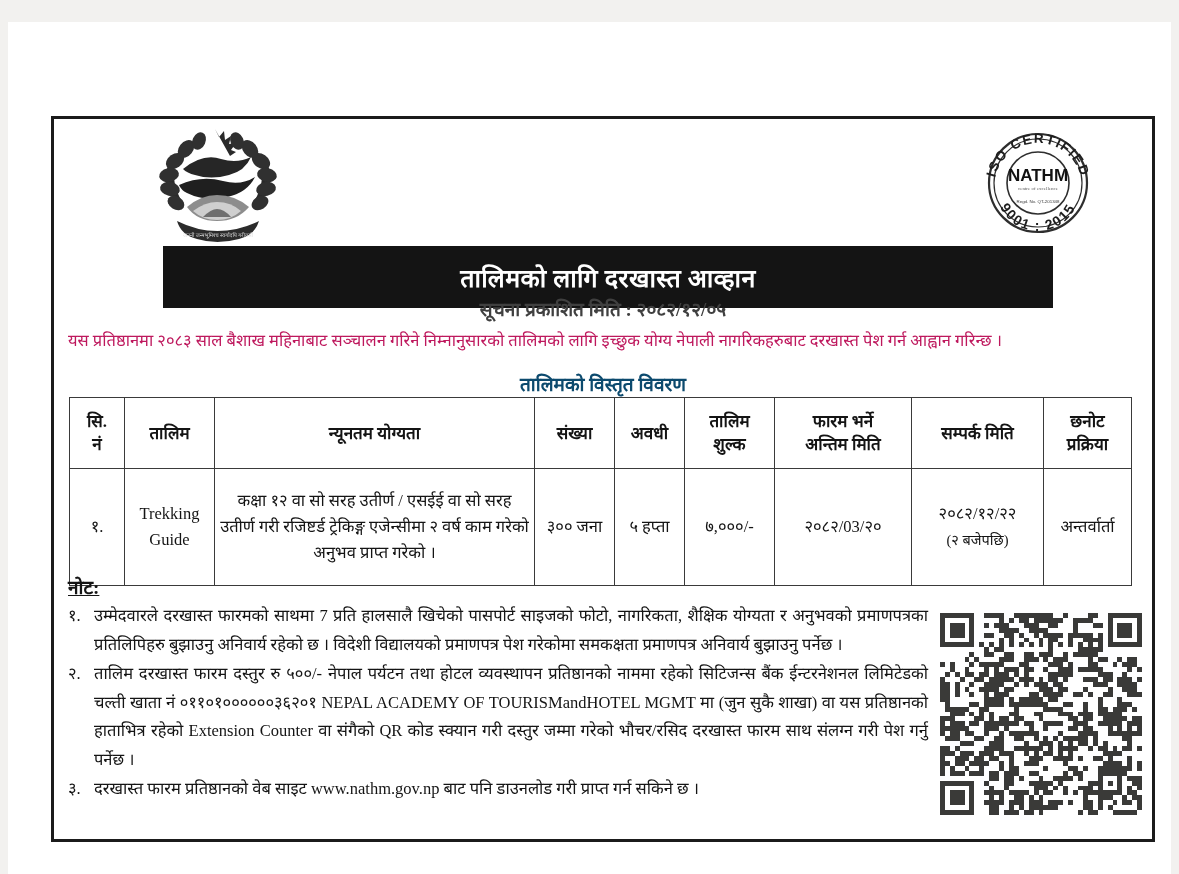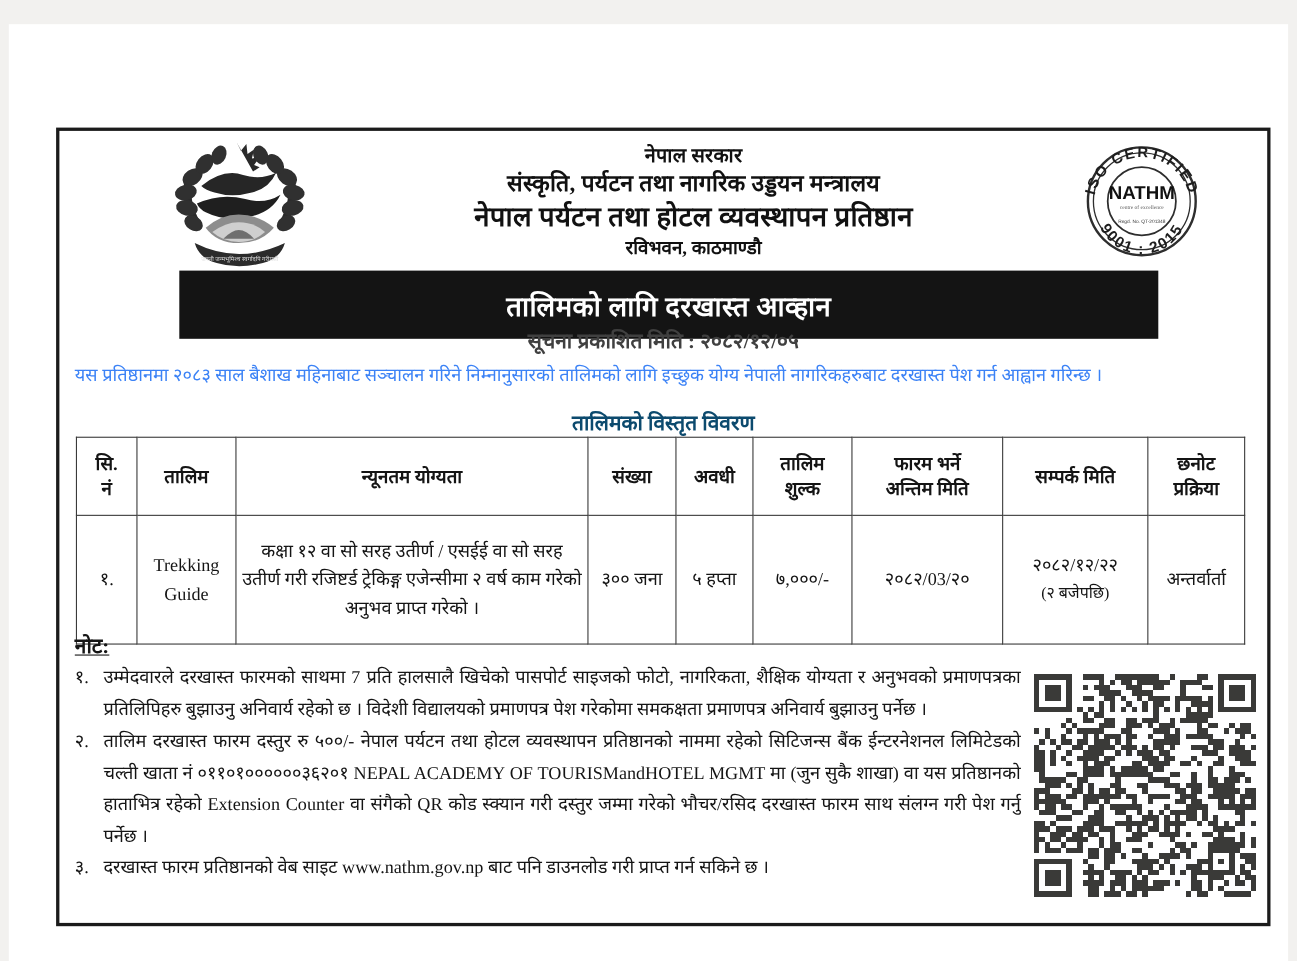--- a/index.html
+++ b/index.html
@@ -116,21 +116,21 @@
   }
 
   
   .intro {
     position: absolute;
     left: 14px;
     right: 14px;
     top: 208px;
     font-size: 16.5px;
     line-height: 27px;
-    color: #3b82f6;
+    color: #be185d;
     text-align: justify;
     text-justify: inter-word;
   }
   .sub-title {
     position: absolute;
     left: 0;
     right: 0;
     top: 252px;
     text-align: center;
     font-size: 19px;
@@ -285,26 +285,20 @@
             </text>
             <text font-family="Liberation Sans, sans-serif" font-size="14" font-weight="bold" fill="#1d1d1d" letter-spacing="1.8">
               <textPath href="#arcBot" startOffset="50%" text-anchor="middle">9001 : 2015</textPath>
             </text>
             <text x="56" y="54" text-anchor="middle" font-family="Liberation Sans, sans-serif" font-size="17" font-weight="bold" fill="#111">NATHM</text>
             <text x="56" y="63" text-anchor="middle" font-family="Liberation Serif, serif" font-size="5" fill="#5a5a5a">centre of excellence</text>
             <text x="56" y="76" text-anchor="middle" font-family="Liberation Sans, sans-serif" font-size="4.4" fill="#3a3a3a">Regd. No. QT-201348</text>
           </svg>
         </div>
 
-        <div class="org-lines">
-          <div class="org-l1">नेपाल सरकार</div>
-          <div class="org-l2">संस्कृति, पर्यटन तथा नागरिक उड्डयन मन्त्रालय</div>
-          <div class="org-l3">नेपाल पर्यटन तथा होटल व्यवस्थापन प्रतिष्ठान</div>
-          <div class="org-l4">रविभवन, काठमाण्डौ</div>
-        </div>
       </div>
 
       <div class="banner">तालिमको लागि दरखास्त आव्हान</div>
 
       <div class="pub-date">सूचना प्रकाशित मिति : २०८२/१२/०५</div>
 
       <div class="intro">यस प्रतिष्ठानमा २०८३ साल बैशाख  महिनाबाट सञ्चालन गरिने निम्नानुसारको तालिमको लागि इच्छुक योग्य नेपाली नागरिकहरुबाट दरखास्त पेश गर्न आह्वान गरिन्छ ।</div>
 
       <div class="sub-title">तालिमको विस्तृत विवरण</div>
 

